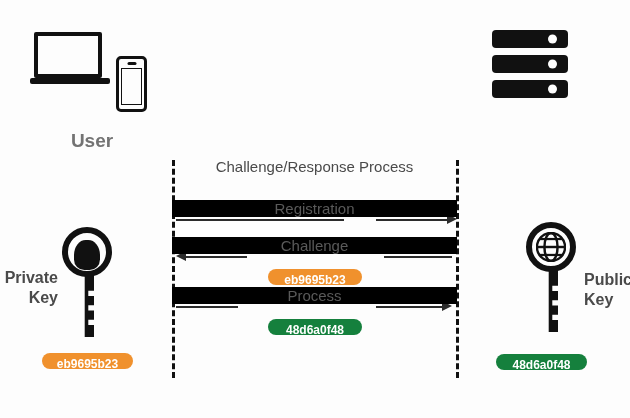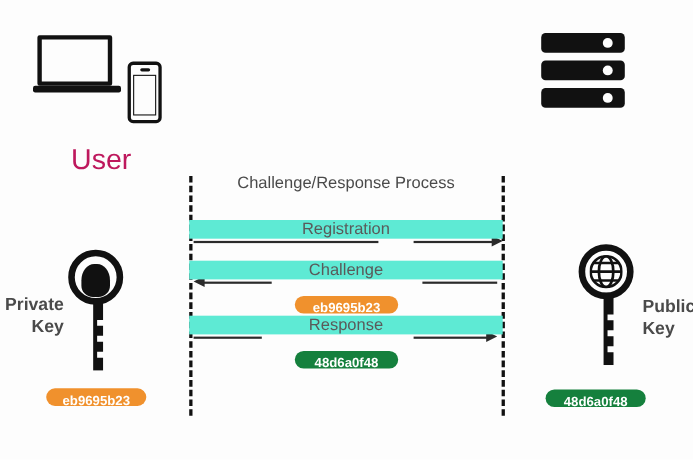--- a/index.html
+++ b/index.html
@@ -94,23 +94,23 @@
     bottom: 4px;
     border: 1.5px solid #111;
     box-sizing: border-box;
   }
   #user-label {
     position: absolute;
     left: 0;
     top: 102px;
     width: 160px;
     text-align: center;
-    font-size: 26px;
-    font-weight: normal;
-    color: #be185d;
+    font-size: 19px;
+    font-weight: bold;
+    color: #737373;
   }
 
   
   #it-block {
     position: absolute;
     left: 458px;
     top: 26px;
     width: 160px;
     height: 146px;
   }
@@ -178,21 +178,21 @@
     width: 285px;
     height: 0;
   }
   .flow-label {
     position: absolute;
     left: 0;
     width: 285px;
     text-align: center;
     font-size: 15px;
     color: #5a5a5a;
-    background: #5eead4;
+    background: #000000;
     padding: 0 2px;
     box-sizing: border-box;
   }
   .flow-line {
     position: absolute;
     height: 0;
     border-top: 2px solid #2b2b2b;
   }
   .arrowhead {
     position: absolute;
@@ -336,21 +336,21 @@
     <div class="arrowhead arrow-left" style="left:4px; top:-5px;"></div>
     <div class="flow-line" style="left:13px; width:62px;"></div>
     <div class="flow-line" style="left:212px; width:68px;"></div>
     <div class="flow-label" style="top:-19px;">Challenge</div>
   </div>
 
   <div class="flow-row" id="row-response">
     <div class="flow-line" style="left:4px; width:62px;"></div>
     <div class="flow-line" style="left:204px; width:68px;"></div>
     <div class="arrowhead arrow-right" style="left:270px; top:-5px;"></div>
-    <div class="flow-label" style="top:-19px;">Response</div>
+    <div class="flow-label" style="top:-19px;">Process</div>
   </div>
 
   <div class="pill pill-orange" id="pill-challenge-center">eb9695b23</div>
   <div class="pill pill-gray" id="pill-response-center">48d6a0f48</div>
 
   <div class="key-label" id="label-private">
     <div>Private</div>
     <div>Key</div>
   </div>
   <div class="key-wrap" id="key-private">

